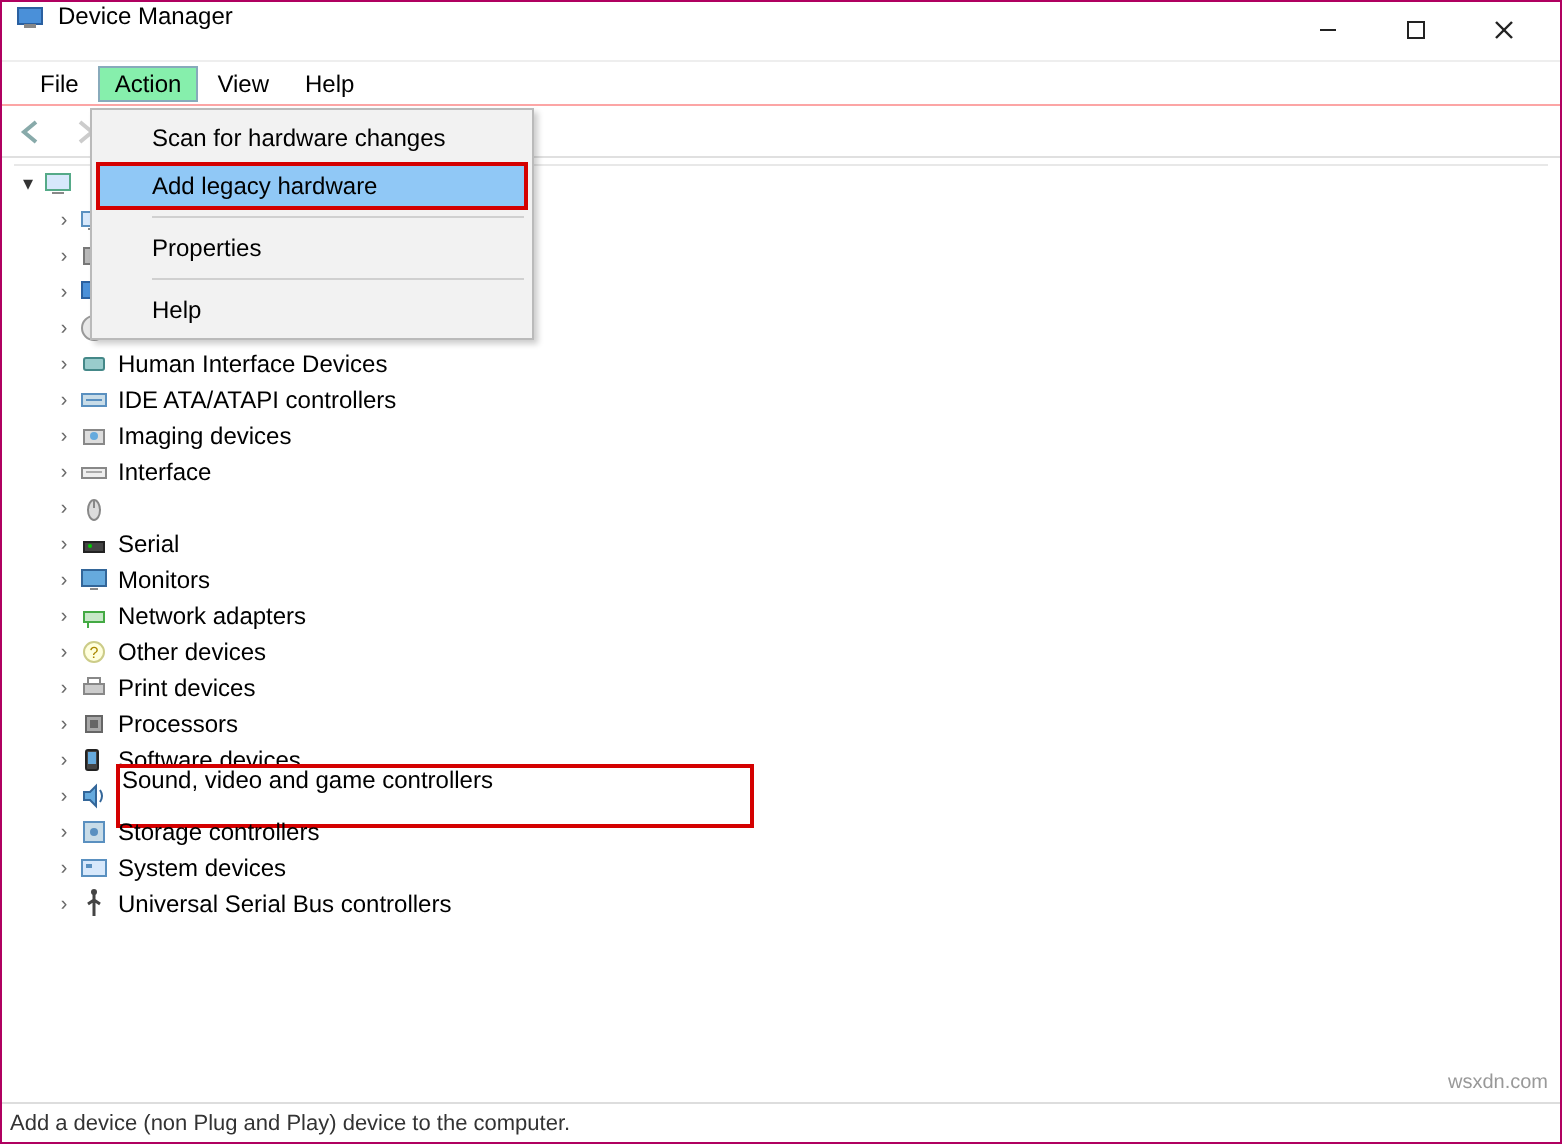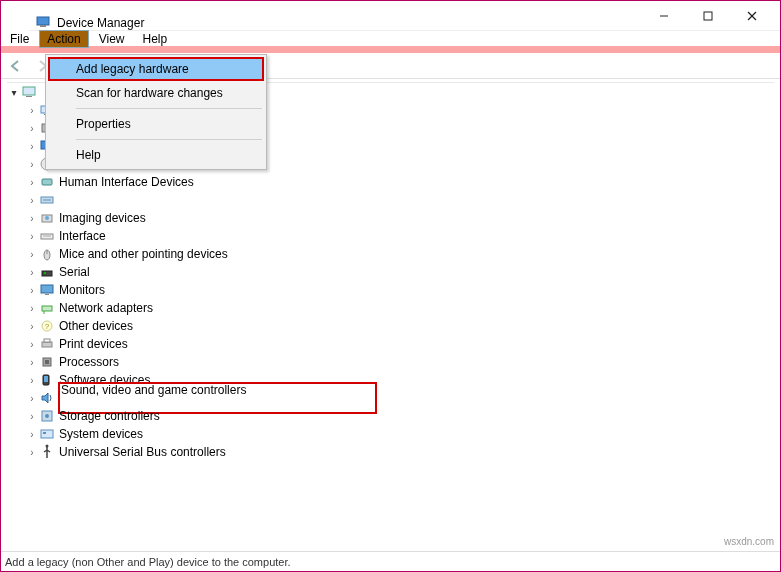--- a/index.html
+++ b/index.html
@@ -1,24 +1,24 @@
 <!DOCTYPE html>
 <html><head>
 <meta charset="utf-8">
 <style>
 * { box-sizing: border-box; margin: 0; padding: 0; }
 body { font-family: "Segoe UI", Tahoma, sans-serif; font-size: 12px; background: #fff; width: 781px; height: 572px; position: relative; border: 1px solid #b00060; overflow: hidden; }
-.titlebar { height: 30px; display: flex; align-items: flex-end; padding: 0 6px; border-bottom: 1px solid #eee; margin-left: 28px; }
+.titlebar { height: 30px; display: flex; align-items: flex-start; padding: 0 6px; border-bottom: 1px solid #eee; }
 .titlebar .app-icon { width: 16px; height: 16px; margin-right: 6px; }
 .titlebar .title { flex: 1; font-size: 12px; }
 .win-controls { display: flex; gap: 0; }
 .win-btn { width: 44px; height: 28px; display: flex; align-items: center; justify-content: center; }
-.menubar { height: 22px; display: flex; align-items: center; padding: 0 1px; gap: 2px; border-bottom: 7px solid #fca5a5; }
+.menubar { height: 22px; display: flex; align-items: center; padding: 0 11px; gap: 2px; border-bottom: 1px solid #fca5a5; }
 .menu-item { padding: 2px 8px; cursor: default; }
-.menu-item.active { background: #a16207; border: 1px solid #8ab; padding: 1px 7px; }
+.menu-item.active { background: #86efac; border: 1px solid #8ab; padding: 1px 7px; }
 .toolbar { height: 26px; display: flex; align-items: center; gap: 4px; padding: 0 4px; border-bottom: 1px solid #e0e0e0; }
 .tool-btn { width: 22px; height: 22px; display: flex; align-items: center; justify-content: center; border: 1px solid transparent; }
 .divider-v { width: 1px; height: 20px; background: #ccc; margin: 0 2px; }
 .tree-area { position: absolute; top: 81px; left: 6px; right: 6px; bottom: 22px; overflow: auto; border-top: 1px solid #e8e8e8; }
 .tree-row { display: flex; align-items: center; height: 18px; padding-left: 4px; white-space: nowrap; }
 .tree-row .arrow { width: 14px; display: inline-flex; justify-content: center; color: #6a6a6a; font-size: 10px; }
 .tree-row .arrow.open { color: #333; }
 .tree-row .icn { width: 16px; height: 16px; margin-right: 4px; display: inline-flex; align-items: center; justify-content: center; }
 .tree-row.root { padding-left: 0; }
 .tree-row.child { padding-left: 18px; }
@@ -77,22 +77,22 @@
     </div>
   <div class="tool-btn">
       <svg width="14" height="14">
         <path d="M5 2 L11 7 L5 12" fill="none" stroke="#ccc" stroke-width="2"></path>
       </svg>
     </div>
   <div class="divider-v"></div>
 </div>
 
 <div class="context-menu">
+  <div class="ctx-row">Scan for hardware changes</div>
   <div class="ctx-row hl">Add legacy hardware</div>
-  <div class="ctx-row">Scan for hardware changes</div>
   <div class="ctx-sep"></div>
   <div class="ctx-row">Properties</div>
   <div class="ctx-sep"></div>
   <div class="ctx-row">Help</div>
 </div>
 
 <div class="tree-area">
   <div class="tree-row root">
     <span class="arrow open">▾</span>
     <span class="icn">
@@ -154,20 +154,21 @@
         <span class="label-box">Human Interface Devices</span>
       </div>
       <div class="tree-row child">
         <span class="arrow">›</span>
         <span class="icn">
           <svg width="16" height="16">
             <rect x="2" y="5" width="12" height="6" fill="#c8dce8" stroke="#5a90c0"></rect>
             <line x1="4" y1="8" x2="12" y2="8" stroke="#5a90c0"></line>
           </svg>
         </span>
+        <span class="label-box">IDE ATA/ATAPI controllers</span>
       </div>
       <div class="tree-row child">
         <span class="arrow">›</span>
         <span class="icn">
           <svg width="16" height="16">
             <rect x="3" y="5" width="10" height="7" fill="#ddd" stroke="#888"></rect>
             <circle cx="8" cy="8" r="2" fill="#6ad"></circle>
           </svg>
         </span>
         <span class="label-box">Imaging devices</span>
@@ -183,21 +184,20 @@
         <span class="label-box">Interface</span>
       </div>
       <div class="tree-row child">
         <span class="arrow">›</span>
         <span class="icn">
           <svg width="16" height="16">
             <ellipse cx="8" cy="9" rx="3" ry="5" fill="#ddd" stroke="#888"></ellipse>
             <line x1="8" y1="4" x2="8" y2="8" stroke="#888"></line>
           </svg>
         </span>
-        <span class="label-box">Mice and other pointing devices</span>
       </div>
       <div class="tree-row child">
         <span class="arrow">›</span>
         <span class="icn">
           <svg width="16" height="16">
             <rect x="3" y="7" width="10" height="5" fill="#444" stroke="#222"></rect>
             <circle cx="6" cy="9" r="1" fill="#0c0"></circle>
           </svg>
         </span>
         <span class="label-box">Serial</span>
@@ -301,14 +301,14 @@
           </svg>
         </span>
         <span class="label-box">Universal Serial Bus controllers</span>
       </div>
     </div>
 </div>
 
 <div class="watermark">wsxdn.com</div>
 
 <div class="statusbar">
-  <span>Add a legacy (non Other and Play) device to the computer.</span>
+  <span>Add a device (non Plug and Play) device to the computer.</span>
 </div>
 
 </body></html>

